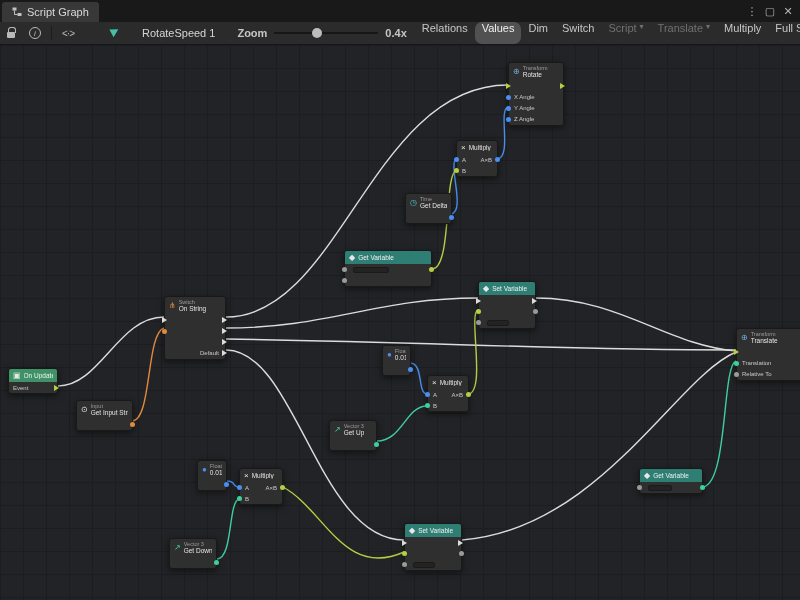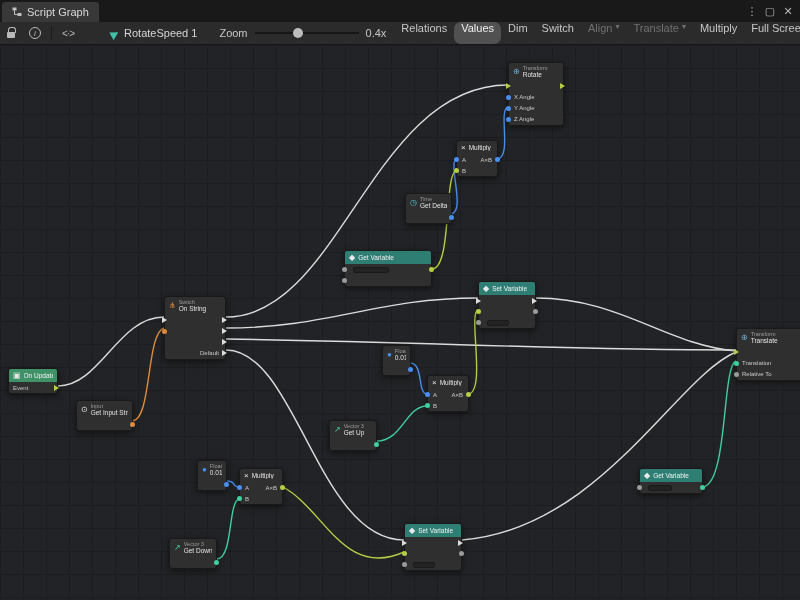--- a/index.html
+++ b/index.html
@@ -18,24 +18,24 @@
   .toolbar{height:23px;background:#2b2b2b;border-bottom:1px solid #171717;display:flex;
     align-items:center;font-size:11px;color:#c6c6c6;flex:none;overflow:hidden;white-space:nowrap;}
   .icon-btn{height:100%;display:flex;align-items:center;justify-content:center;padding:0 7px;flex:none;}
   .sep{width:1px;height:14px;background:#1d1d1d;margin:0 3px;flex:none;}
   .lock-body{width:8px;height:6px;background:#b9b9b9;border-radius:1px;position:relative;margin-top:4px;}
   .lock-body:before{content:"";position:absolute;top:-5px;left:1px;width:6px;height:5px;
     border:1.2px solid #b9b9b9;border-bottom:none;border-radius:3px 3px 0 0;}
   .info-circle{width:12px;height:12px;border-radius:50%;border:1px solid #b9b9b9;color:#b9b9b9;
     font-size:8px;font-style:italic;display:flex;align-items:center;justify-content:center;}
   .code-glyph{font-size:10px;letter-spacing:-1px;color:#b9b9b9;}
-  .graph-crumb{display:flex;align-items:flex-end;gap:5px;padding:0 8px;margin-left:22px;flex:none;color:#d5d5d5;}
+  .graph-crumb{display:flex;align-items:flex-start;gap:23px;padding:0 8px;margin-left:22px;flex:none;color:#d5d5d5;}
   .pointer-icon{width:0;height:0;border-left:8px solid #45c0a7;border-top:4px solid transparent;
     border-bottom:5px solid transparent;transform:rotate(-28deg);display:inline-block;}
-  .zoom-wrap{display:flex;align-items:center;gap:7px;margin-left:14px;flex:none;}
+  .zoom-wrap{display:flex;align-items:center;gap:7px;margin-left:14px;flex:none;font-weight:bold;}
   .zoom-slider{position:relative;width:104px;height:12px;flex:none;}
   .zoom-track{position:absolute;left:0;right:0;top:5px;height:2px;background:#161616;}
   .zoom-thumb{position:absolute;left:38px;top:1px;width:10px;height:10px;border-radius:50%;background:#bdbdbd;}
   #toolbar-buttons{display:flex;height:100%;margin-left:8px;}
   .tool-btn{height:100%;display:flex;align-items:flex-start;gap:3px;padding:0 7px;flex:none;color:#c6c6c6;}
   .tool-btn.active{background:#515151;color:#efefef;border-radius:7px;}
   .tool-btn.disabled{color:#707070;}
   .caret{font-size:8px;}
 
   
@@ -121,21 +121,21 @@
         <span class="tool-btn active">
           <span>Values</span>
         </span>
         <span class="tool-btn">
           <span>Dim</span>
         </span>
         <span class="tool-btn">
           <span>Switch</span>
         </span>
         <span class="tool-btn disabled">
-          <span>Align</span>
+          <span>Script</span>
           <span class="caret">▾</span>
         </span>
         <span class="tool-btn disabled">
           <span>Translate</span>
           <span class="caret">▾</span>
         </span>
         <span class="tool-btn">
           <span>Multiply</span>
         </span>
         <span class="tool-btn">

